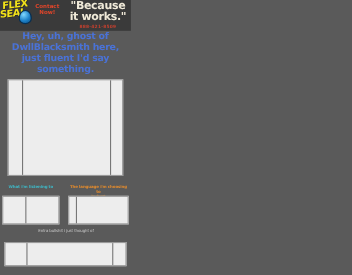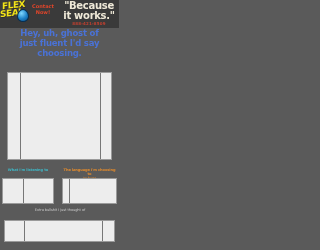--- a/index.html
+++ b/index.html
@@ -174,22 +174,23 @@
     <div class="logo-seal">SEAL</div>
     <div class="droplet"></div>
   </div>
   <div class="contact-btn">Contact Now!</div>
   <div class="tagline">"Because it works."</div>
   <div class="phone">888-421-8509</div>
 </div>
 
 <div class="message">
   <div>Hey, uh, ghost of</div>
+  <div>DwllBlacksmith here,</div>
   <div>just fluent I'd say</div>
-  <div>choosing.</div>
+  <div>something.</div>
 </div>
 
 <div class="template">
 
   <div class="panel main-panel">
     <div class="vline a"></div>
     <div class="vline b"></div>
   </div>
 
   <div class="sect-label label-teal col-left-label">What I'm listening to</div>

